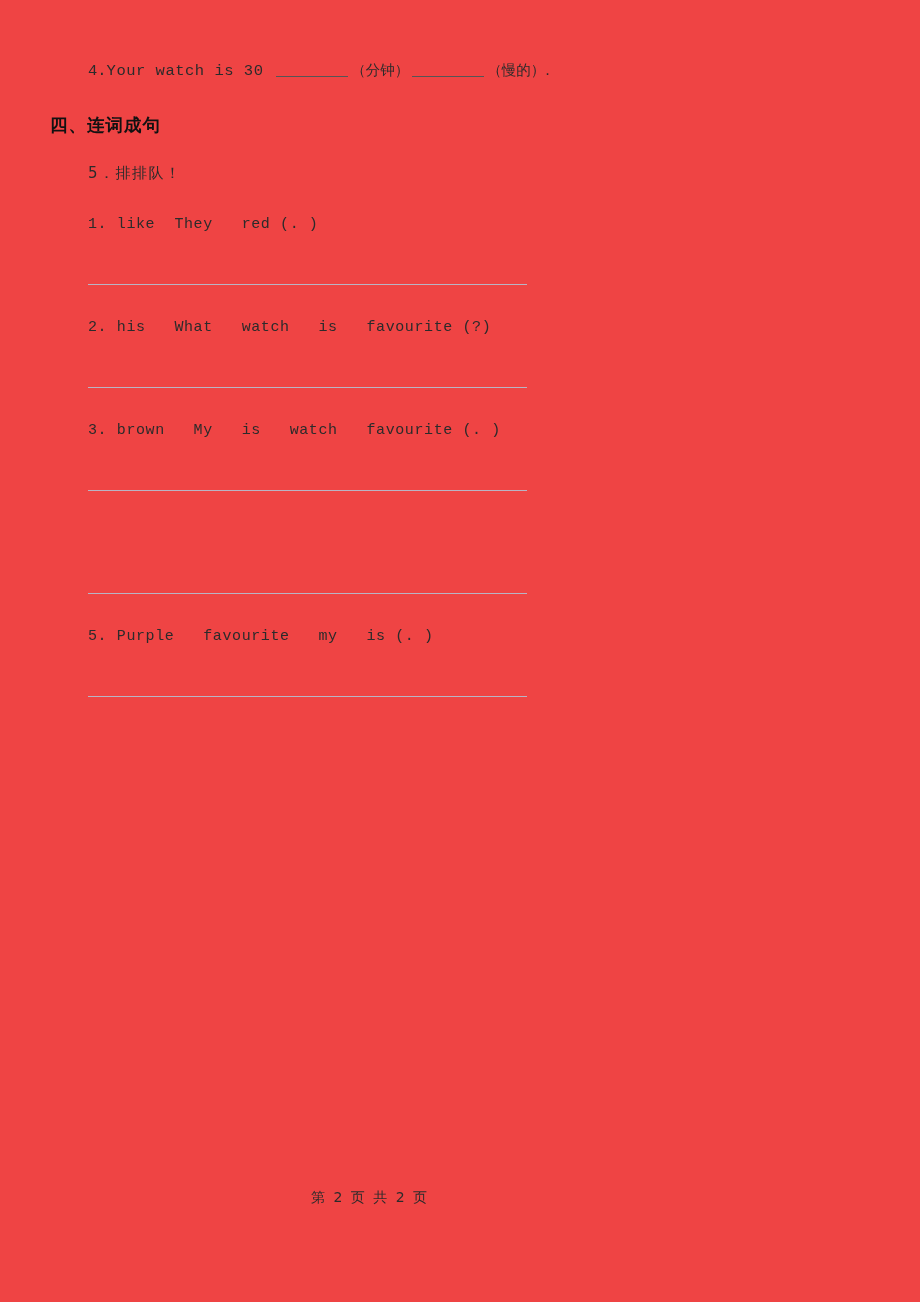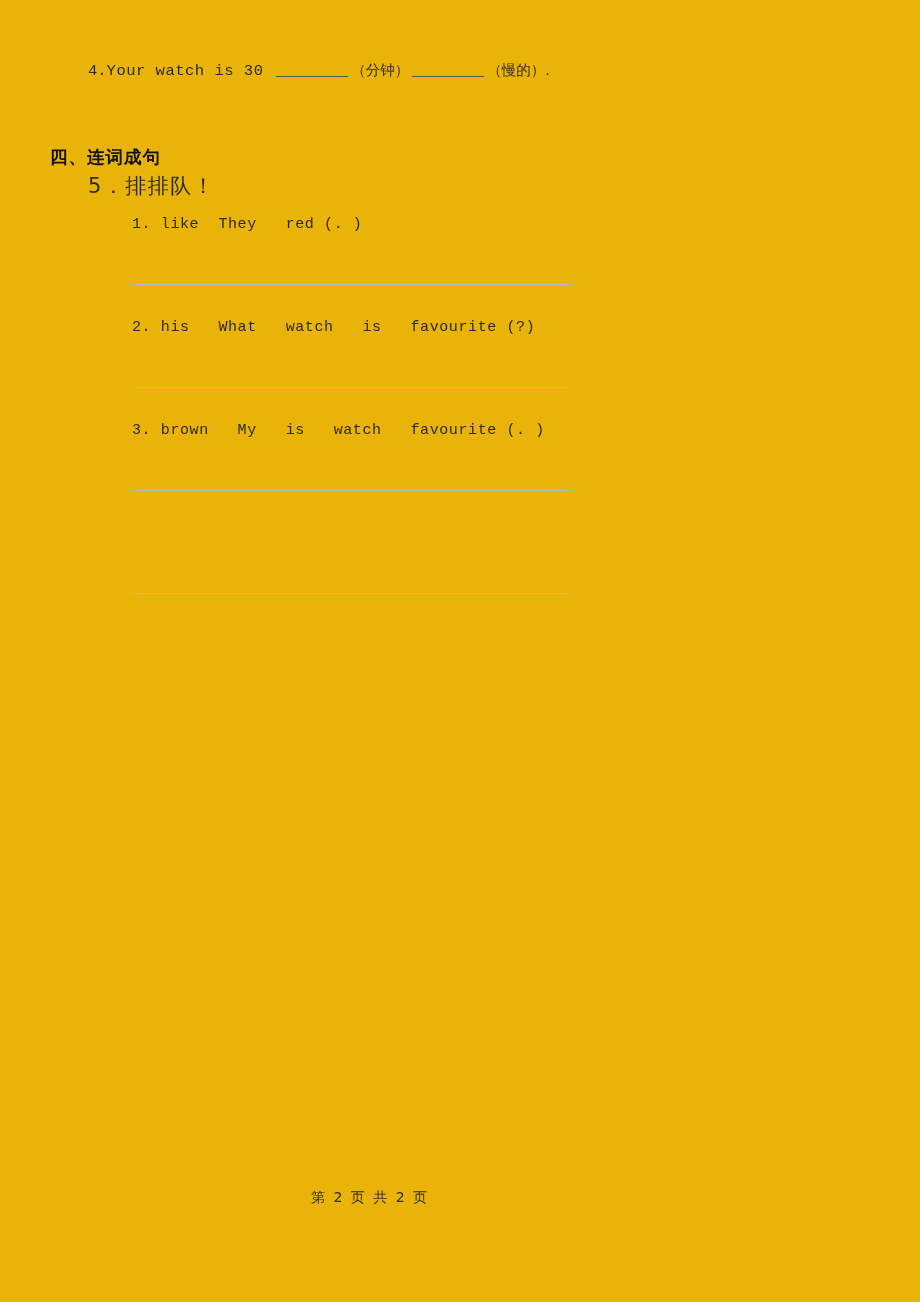--- a/index.html
+++ b/index.html
@@ -12,21 +12,21 @@
     height: 1302px;
     position: relative;
     font-family: "Liberation Serif", "DejaVu Serif", serif;
     color: #262626;
     overflow: hidden;
   }
 
   .page {
     position: absolute;
     inset: 0;
-    background: #eab308;
+    background: #ef4444;
   }
 
   
   .carryover {
     position: absolute;
     left: 88px;
     top: 60px;
     font-family: "Liberation Mono", "DejaVu Sans Mono", monospace;
     font-size: 15.5px;
     letter-spacing: 0.5px;
@@ -51,45 +51,43 @@
   
   .section-heading {
     position: absolute;
     left: 50px;
     top: 113px;
     font-family: "DejaVu Sans", "Liberation Sans", sans-serif;
     font-weight: bold;
     font-size: 17.5px;
     letter-spacing: 1px;
     color: #111;
-    margin-top: 32px;
   }
 
   
   .exercise-prompt {
     position: absolute;
     left: 88px;
-    top: 172px;
+    top: 164px;
     font-family: "DejaVu Sans", "Liberation Sans", sans-serif;
-    font-size: 21px;
+    font-size: 15px;
     letter-spacing: 1.5px;
     color: #2b2b2b;
   }
 
   
   .question-list {
     position: absolute;
     left: 0;
     top: 206px;
     width: 920px;
   }
   .question-item {
     position: relative;
     height: 103px;
-    margin-left: 44px;
   }
   .question-text {
     position: absolute;
     left: 88px;
     top: 10px;
     font-family: "Liberation Mono", "DejaVu Sans Mono", monospace;
     font-size: 15px;
     letter-spacing: 0.6px;
     color: #2b2b2b;
     white-space: pre;
@@ -146,20 +144,24 @@
 
     <div class="question-item">
       <div class="question-text"><span>3.</span> <span>brown   My   is   watch   favourite (. )</span></div>
       <div class="answer-rule"></div>
     </div>
 
     <div class="question-item">
       <div class="answer-rule"></div>
     </div>
 
+    <div class="question-item">
+      <div class="question-text"><span>5.</span> <span>Purple   favourite   my   is (. )</span></div>
+      <div class="answer-rule"></div>
+    </div>
 
   </div>
 
   <div class="page-footer">
     <span class="footer-text">第 2 页 共 2 页</span>
   </div>
 
 </div>
 
 </body></html>

